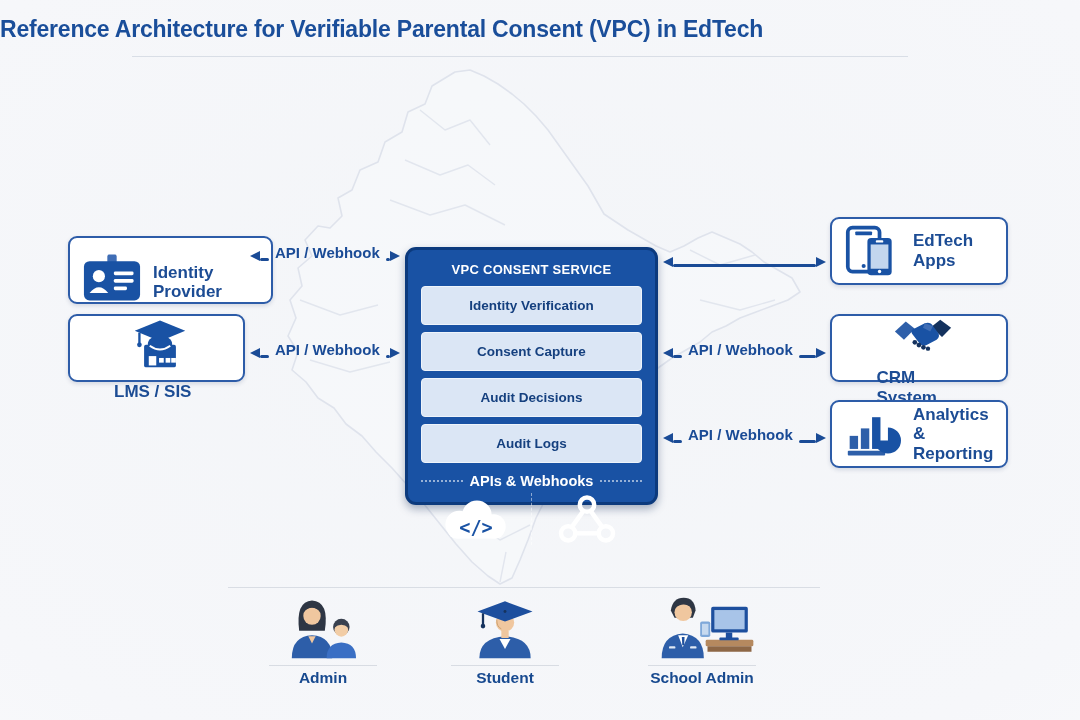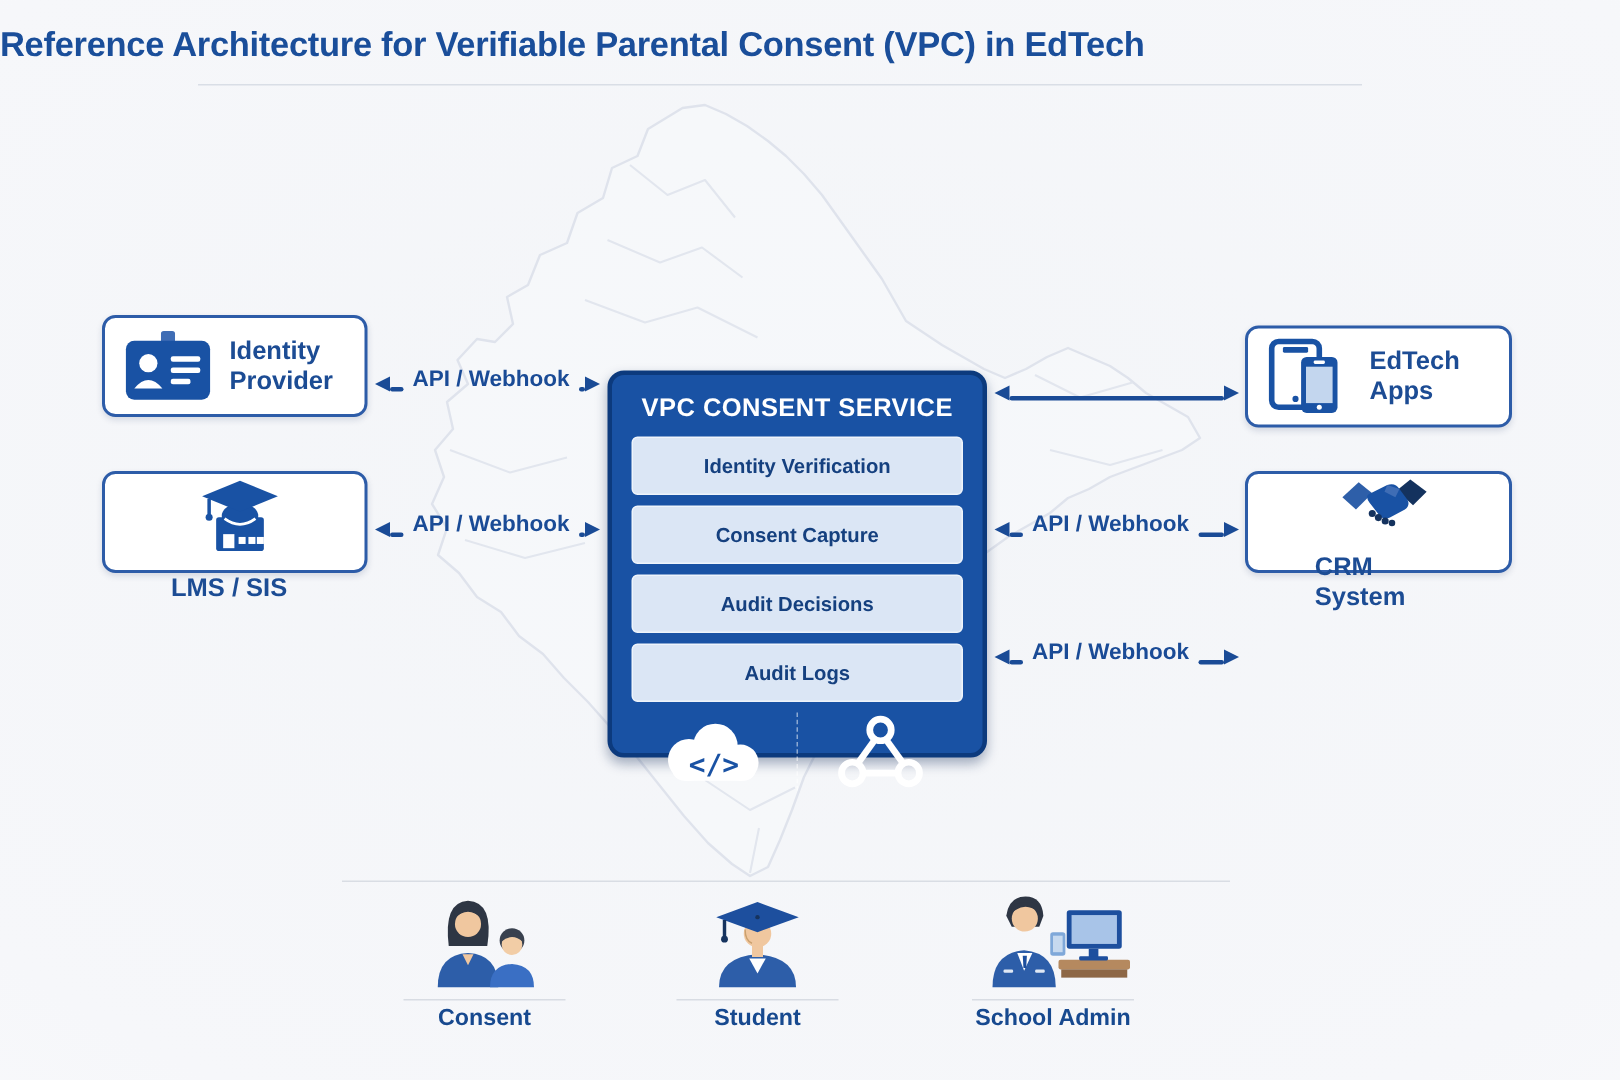--- a/index.html
+++ b/index.html
@@ -34,21 +34,21 @@
   }
 
   
   .center{
     position:absolute;left:405px;top:247px;width:253px;height:258px;
     background:#1952a4;border:3px solid #0c3a7d;border-radius:11px;
     box-shadow:0 4px 8px rgba(15,40,85,.35);
     box-sizing:border-box;padding:9px 13px 8px;display:flex;flex-direction:column;
   }
   .ctitle{
-    text-align:center;color:#fff;font-weight:bold;font-size:17px;
+    text-align:center;color:#fff;font-weight:bold;font-size:13px;
     letter-spacing:.3px;margin:3px 0 9px;
   }
   .module{
     background:#dbe6f5;border:1px solid #eef4fb;border-radius:4px;
     color:#15407f;font-weight:bold;font-size:13.5px;text-align:center;
     padding:11px 0;margin-bottom:7px;
   }
   .cfooter{
     display:flex;align-items:center;gap:7px;color:#fff;font-weight:bold;
     font-size:14.5px;margin:3px 0 4px;white-space:nowrap;
@@ -103,21 +103,21 @@
       <path d="M690,250 L720,265 L755,255"></path>
       <path d="M700,300 L740,310 L775,300"></path>
     </g>
   </svg>
 
   <div class="title-wrap">
     <h1>Reference Architecture for Verifiable Parental Consent (VPC) in EdTech</h1>
   </div>
   <div class="title-underline"></div>
 
-  <div class="node" style="left:68px;top:210px;width:177px;height:68px;">
+  <div class="node" style="left:68px;top:236px;width:205px;height:68px;align-items:flex-end;">
     <span class="nicon">
       <svg width="58" height="48" viewBox="0 0 62 50">
         <rect x="26" y="0" width="10" height="12" rx="2" fill="#3f6db5"></rect>
         <rect x="1" y="7" width="60" height="42" rx="6" fill="#1952a4"></rect>
         <circle cx="17" cy="23" r="6.5" fill="#fff"></circle>
         <path d="M7 41 Q17 29 27 41 Z" fill="#fff"></path>
         <rect x="33" y="18" width="21" height="4" rx="1.5" fill="#fff"></rect>
         <rect x="33" y="26" width="21" height="4" rx="1.5" fill="#fff"></rect>
         <rect x="33" y="34" width="14" height="4" rx="1.5" fill="#fff"></rect>
       </svg>
@@ -167,27 +167,44 @@
         <polygon points="34,7 43,10 40,16 32,12" fill="#3f6db5"></polygon>
         <circle cx="23" cy="28" r="2.6" fill="#14325e"></circle>
         <circle cx="27.5" cy="31" r="2.6" fill="#14325e"></circle>
         <circle cx="32.5" cy="33.5" r="2.6" fill="#14325e"></circle>
         <circle cx="37.5" cy="35" r="2.4" fill="#14325e"></circle>
       </svg>
     </span>
     <span class="nlabel">CRM System</span>
   </div>
 
+  <div class="node" style="left:830px;top:400px;width:178px;height:68px;">
+    <span class="nicon">
+      <svg width="56" height="50" viewBox="0 0 60 52">
+        <rect x="3" y="44" width="40" height="5" rx="1" fill="#2e5fa9"></rect>
+        <rect x="5" y="28" width="9" height="14" fill="#2e5fa9"></rect>
+        <rect x="17" y="20" width="9" height="22" fill="#2e5fa9"></rect>
+        <rect x="29" y="8" width="9" height="34" fill="#1952a4"></rect>
+        <path d="M46,33 L46,19 A14,14 0 1 1 32,33 Z" fill="#1952a4"></path>
+      </svg>
+    </span>
+    <span class="nlabel">Analytics &amp; Reporting</span>
+  </div>
 
   <div class="center">
     <div class="ctitle">VPC CONSENT SERVICE</div>
     <div class="module">Identity Verification</div>
     <div class="module">Consent Capture</div>
     <div class="module">Audit Decisions</div>
     <div class="module">Audit Logs</div>
+    <div class="cfooter">
+      <span class="dots"></span>
+      <span>APIs &amp; Webhooks</span>
+      <span class="dots"></span>
+    </div>
     <div class="cicons">
       <span class="cell">
         <svg width="86" height="52" viewBox="0 0 88 56">
           <g fill="#fff">
             <circle cx="26" cy="34" r="15"></circle>
             <circle cx="45" cy="24" r="16"></circle>
             <circle cx="63" cy="36" r="13"></circle>
             <rect x="14" y="32" width="60" height="17" rx="8.5"></rect>
           </g>
           <text x="44" y="44" font-size="20" font-weight="bold" fill="#1952a4" text-anchor="middle" font-family="DejaVu Sans Mono, monospace">&lt;/&gt;</text>
@@ -254,21 +271,21 @@
       <circle cx="36" cy="24" r="9.5" fill="#f0c79f"></circle>
       <path d="M26,20 Q36,10 46,20 L46,14 Q36,8 26,14 Z" fill="#2e3644"></path>
       <path d="M14,70 Q14,46 36,45 Q58,46 58,70 Z" fill="#2d5ea9"></path>
       <polygon points="32,46 36,54 40,46" fill="#f0c79f"></polygon>
       <circle cx="68" cy="36" r="9" fill="#39414f"></circle>
       <circle cx="68" cy="39" r="7.5" fill="#f2cda6"></circle>
       <path d="M60,37 Q68,30 76,37 L76,33 Q68,27 60,33 Z" fill="#39414f"></path>
       <path d="M52,70 Q52,54 68,53 Q84,54 84,70 Z" fill="#3a6fc4"></path>
     </svg>
     <div class="ground"></div>
-    <div class="plabel">Consent</div>
+    <div class="plabel">Admin</div>
   </div>
 
   <div class="persona" style="left:440px;top:594px;">
     <svg width="96" height="66" viewBox="0 0 96 72">
       <path d="M20,70 Q20,48 48,46 Q76,48 76,70 Z" fill="#2d5ea9"></path>
       <rect x="44" y="40" width="8" height="8" fill="#f0c79f"></rect>
       <polygon points="42,49 48,60 54,49" fill="#fff"></polygon>
       <circle cx="48" cy="31" r="10" fill="#f0c79f"></circle>
       <path d="M39,28 Q39,36 44,38" stroke="#caa06e" stroke-width="1" fill="none"></path>
       <polygon points="48,8 78,19 48,30 18,19" fill="#1d4f9e"></polygon>

